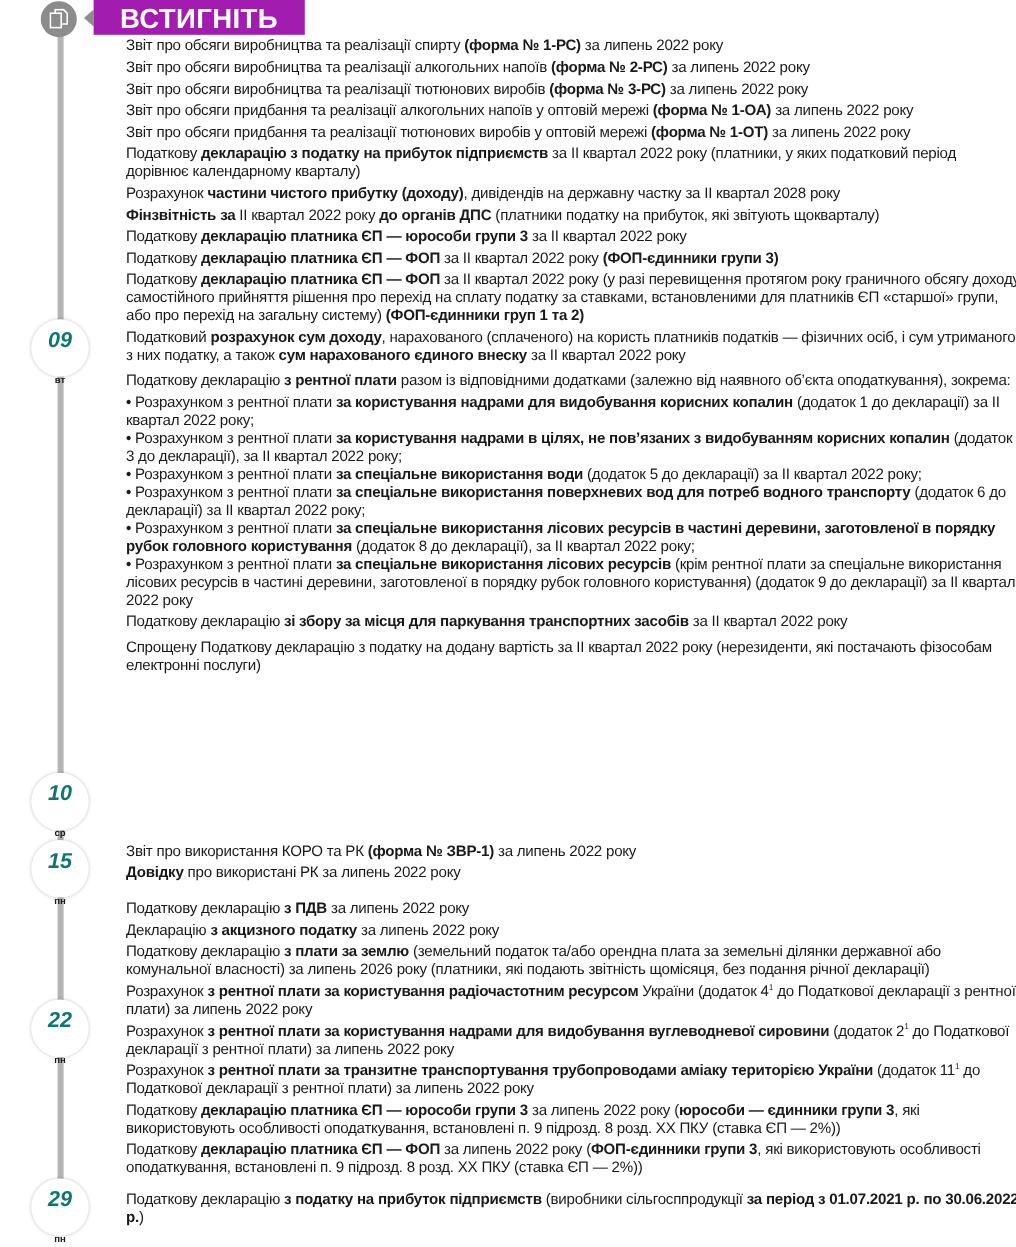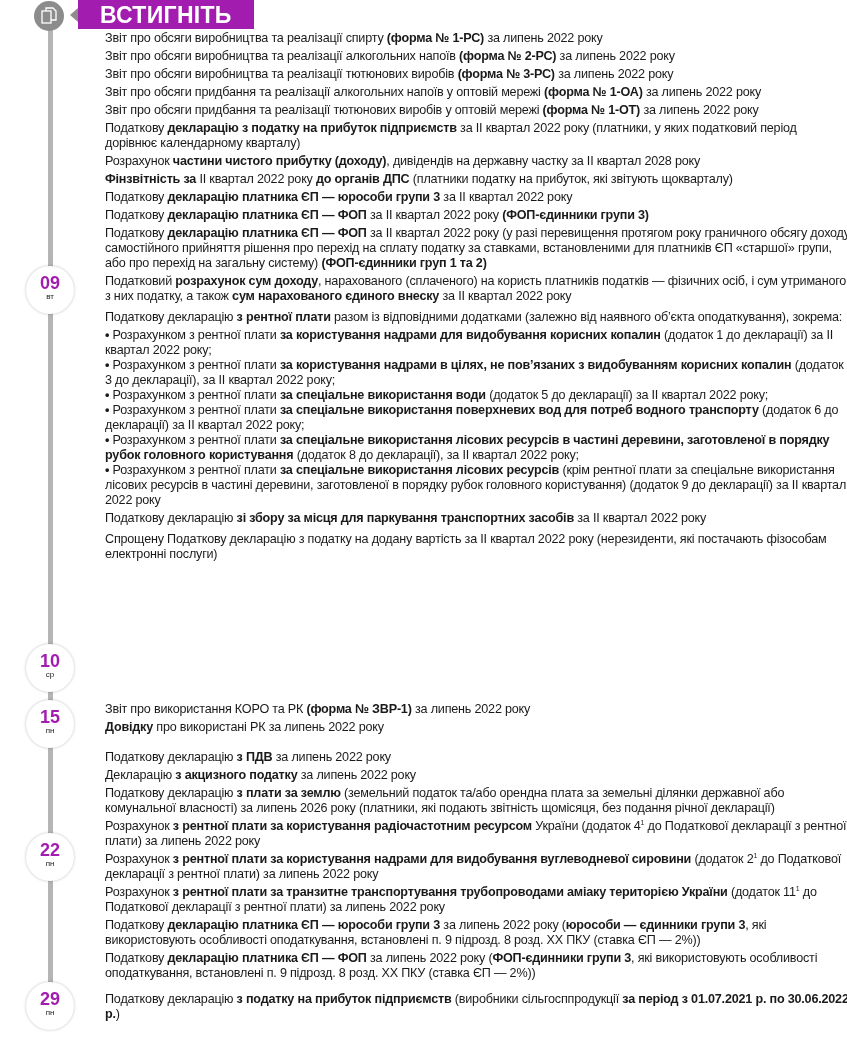--- a/index.html
+++ b/index.html
@@ -7,22 +7,22 @@
          font-family: "Liberation Sans", sans-serif; color: #1a1a1a; }
   .timeline-line { position: absolute; left: 48px; top: 20px; width: 5px; height: 990px; background: #b5b5b5; }
   .header-icon { position: absolute; left: 34px; top: 1px; width: 30px; height: 30px; border-radius: 50%;
                  background: #8c8c8c; display: flex; align-items: center; justify-content: center; }
   .header-arrow { position: absolute; left: 70px; top: 8px; width: 0; height: 0;
                   border-top: 7px solid transparent; border-bottom: 7px solid transparent; border-right: 8px solid #8c8c8c; }
   .header-bar { position: absolute; left: 78px; top: 0; width: 176px; height: 29px; background: #a21caf;
                 color: #fff; font-weight: bold; font-size: 23px; letter-spacing: 0.3px; line-height: 30px; padding-left: 22px; box-sizing: border-box; }
   .date-badge { position: absolute; left: 26px; width: 48px; height: 48px; border-radius: 50%; background: #fff;
                 box-shadow: 0 0 3px rgba(0,0,0,0.25); text-align: center; }
-  .date-day { display: block; font-weight: bold; font-size: 18px; line-height: 18px; padding-top: 8px; color: #a21caf; }
-  .date-wd { display: block; font-weight: normal; font-size: 8px; line-height: 10px; margin-top: 0; color: #1a1a1a; }
+  .date-day { display: block; font-weight: bold; font-size: 18px; line-height: 18px; padding-top: 8px; color: #0f766e; font-style: italic; }
+  .date-wd { display: block; font-weight: bold; font-size: 8px; line-height: 10px; margin-top: 20px; color: #1a1a1a; }
   .items { position: absolute; left: 95px; width: 747px; font-size: 12.6px; line-height: 15px; letter-spacing: -0.2px; margin-left: 10px; }
   .item { margin: 0; }
   .gap { height: 3px; }
   .item b { font-weight: bold; }
   .bullet-item::before { content: "• "; font-weight: bold; }
   sup { font-size: 7px; line-height: 0; }
 </style>
 </head>
 <body>
 

